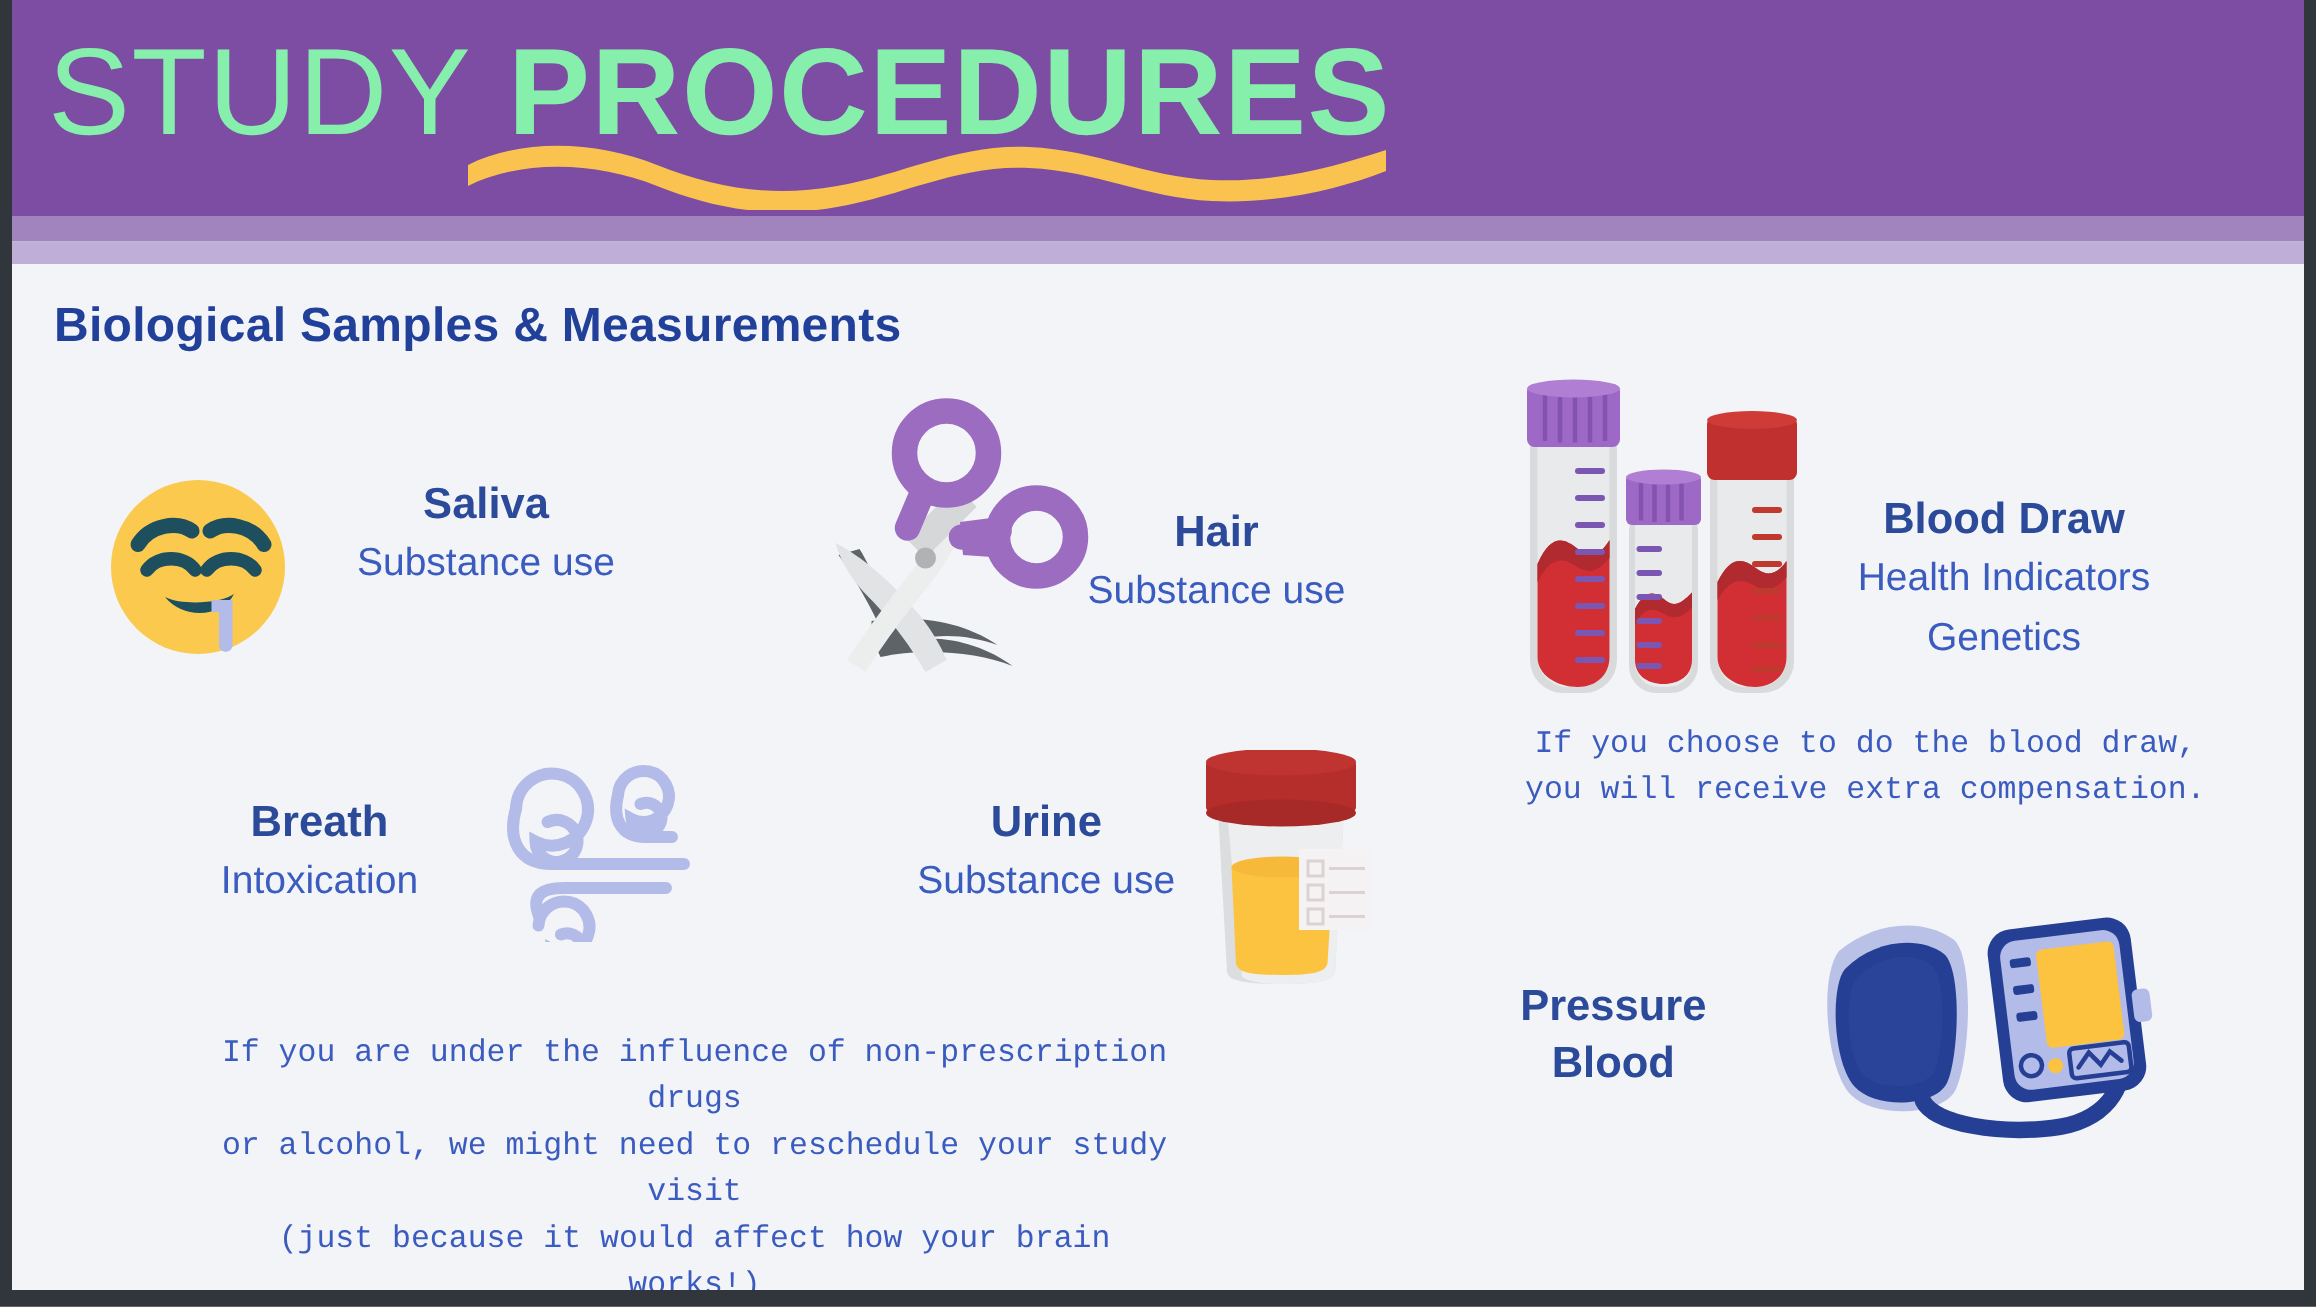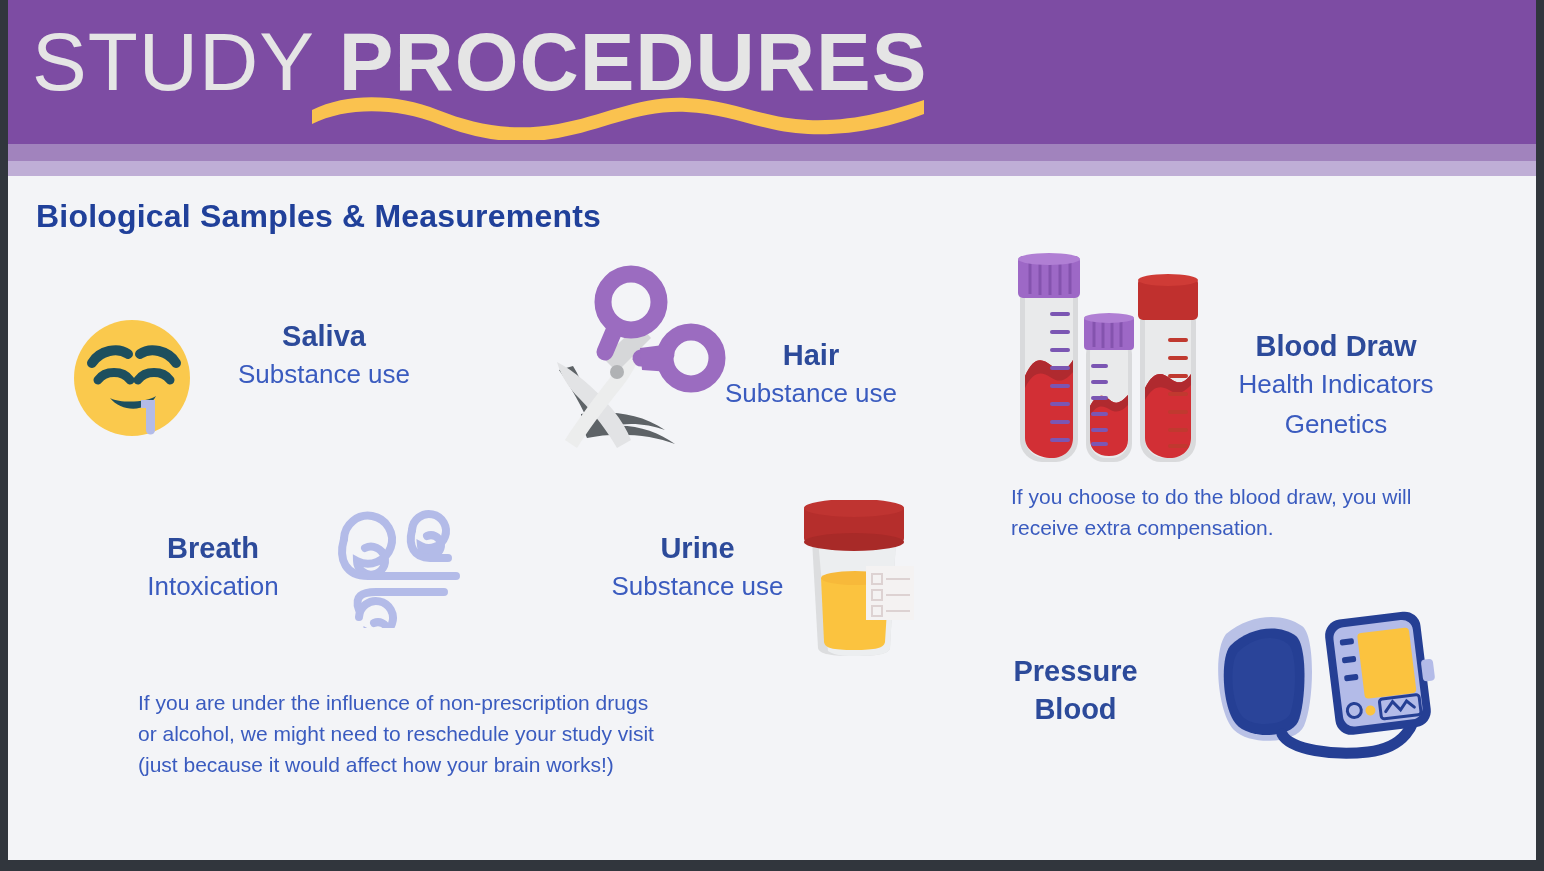--- a/index.html
+++ b/index.html
@@ -29,21 +29,21 @@
     background: #a183bd;
   }
   #band-light {
     position: absolute; left: 0; top: 161px;
     width: 1528px; height: 15px;
     background: #bfaed6;
   }
   #title {
     position: absolute; left: 24px; top: 14px;
     white-space: nowrap;
-    color: #e5e5e5;
+    color: #86efac;
     font-size: 82px;
     line-height: 96px;
     letter-spacing: 1px;
   }
   #title .light { font-weight: 300; }
   #title .bold  { font-weight: 700; }
 
   #wave {
     position: absolute;
     left: 300px; top: 88px;
@@ -68,21 +68,22 @@
   .item-sub {
     font-size: 26px; font-weight: 400;
     color: #3a5bbf;
     line-height: 40px;
     white-space: nowrap;
   }
   .note {
     font-size: 21px; font-weight: 400;
     color: #3a5bbf;
     line-height: 31px;
-    text-align: left;
+    text-align: center;
+    font-family: Liberation Mono, monospace;
   }
 
   
   #saliva-icon { position: absolute; left: 62px; top: 320px; width: 125px; height: 125px; }
   #saliva-text { position: absolute; left: 200px; top: 318px; width: 232px; text-align: center; }
 
   
   #hair-icon { position: absolute; left: 535px; top: 262px; width: 190px; height: 190px; }
   #hair-text { position: absolute; left: 698px; top: 337px; width: 210px; text-align: center; }
 

